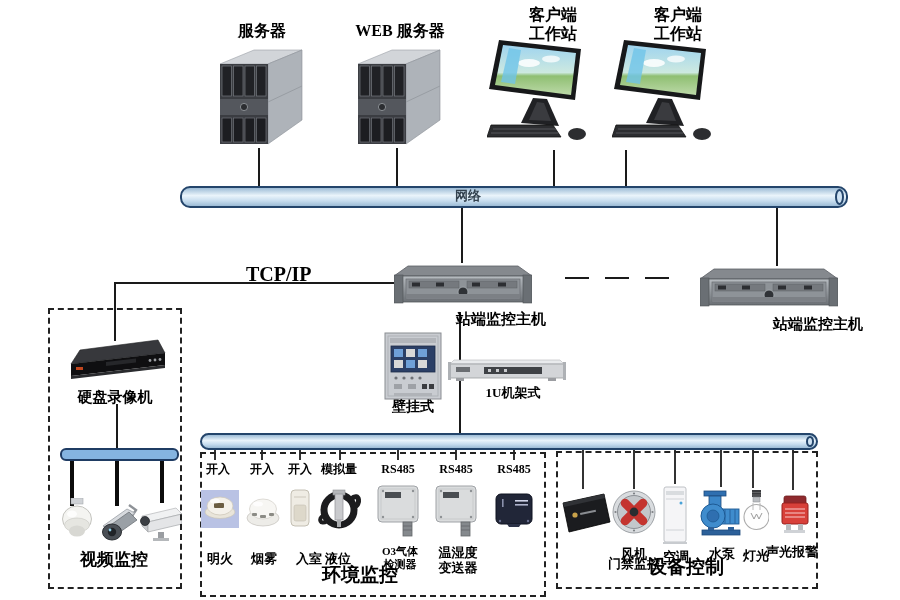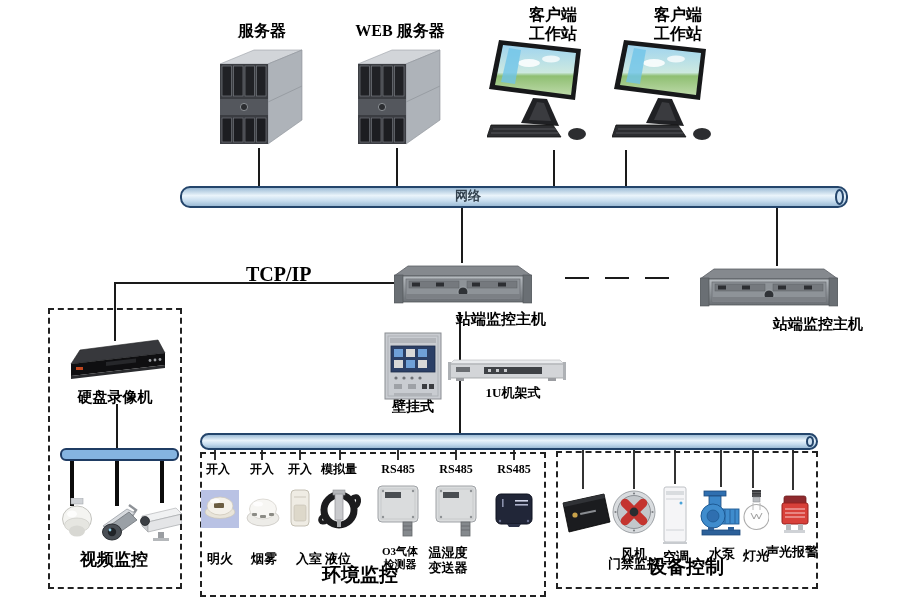--- a/index.html
+++ b/index.html
@@ -379,21 +379,21 @@
       <polygon points="14,34 28,34 26,37 16,37" fill="#2c3248"></polygon>
     </svg>
   </div>
 
   <div class="lbl" style="left:198px;top:551px;width:44px;font-size:13px;">明火</div>
   <div class="lbl" style="left:242px;top:551px;width:44px;font-size:13px;">烟雾</div>
   <div class="lbl" style="left:278px;top:551px;width:44px;font-size:13px;text-align:right;">入室</div>
   <div class="lbl" style="left:316px;top:551px;width:44px;font-size:13px;">液位</div>
   <div class="lbl" style="left:368px;top:545px;width:64px;font-size:11px;">O3气体
 检测器</div>
-  <div class="lbl" style="left:416px;top:545px;width:64px;font-size:13px;">温湿度
+  <div class="lbl" style="left:426px;top:545px;width:64px;font-size:13px;">温湿度
 变送器</div>
   <div class="lbl" style="left:312px;top:564px;width:96px;font-size:19px;">环境监控</div>
 
   <div class="dashedbox" style="left:556px;top:451px;width:258px;height:134px;"></div>
 
   <div class="dev" style="left:560px;top:491px;width:52px;height:44px;">
     <svg viewBox="0 0 52 44">
       <polygon points="3,12 44,3 50,31 9,41" fill="#1b1c1f" stroke="#000" stroke-width="0.8"></polygon>
       <polygon points="3,12 44,3 45,7 4,16" fill="#303236"></polygon>
       <circle cx="15" cy="24" r="2.6" fill="#c9a24a"></circle>

